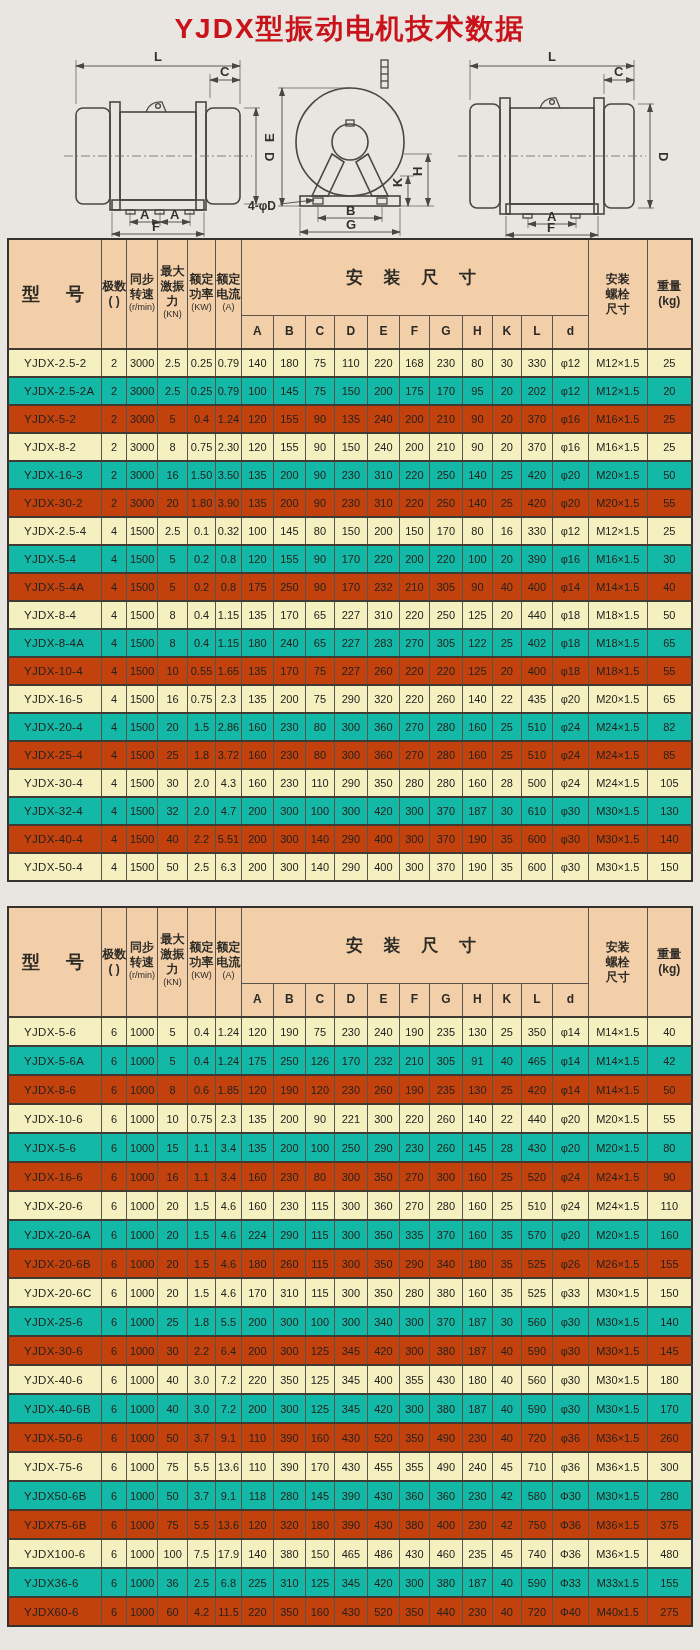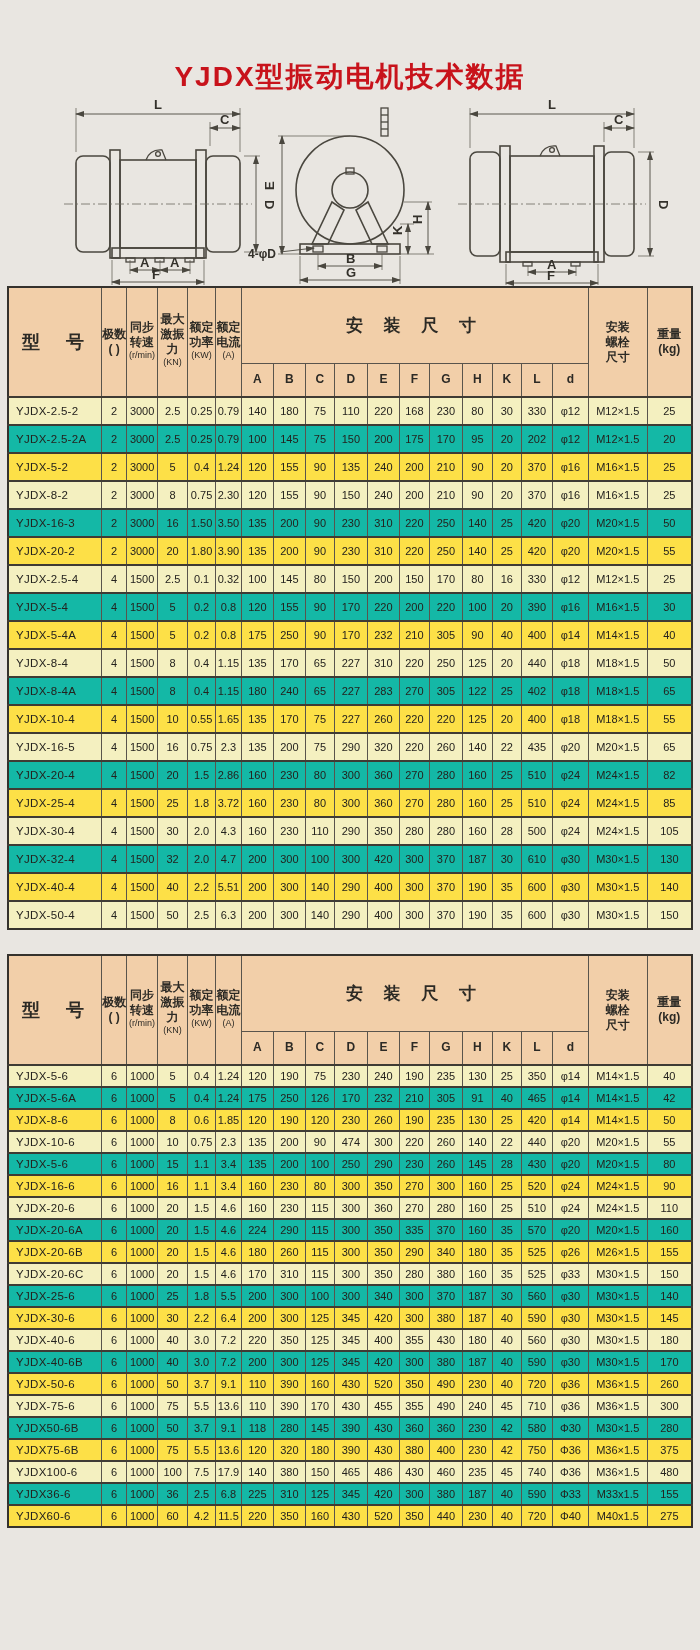--- a/index.html
+++ b/index.html
@@ -6,21 +6,20 @@
   body{
     width:700px;height:1650px;overflow:hidden;
     background:#e9e6e1;
     font-family:"Liberation Sans", sans-serif;
     -webkit-font-smoothing:antialiased;
   }
   .title{
     padding-top:10px;height:36px;text-align:center;
     font-size:28px;font-weight:bold;letter-spacing:2px;
     color:#c8131b;
-    margin-top:48px;
   }
   .diagram-wrap{width:700px;height:192px;}
   svg text{fill:#33302a;font-size:13px;font-weight:bold;font-family:"Liberation Sans",sans-serif;}
   svg text.small{font-size:12px;}
   .ln{stroke:#4a473f;stroke-width:1.6;fill:none;}
   .lnf{stroke:#4a473f;stroke-width:1.3;fill:none;}
   .dim{stroke:#4a473f;stroke-width:0.9;fill:none;}
   .ext{stroke:#59554c;stroke-width:0.7;fill:none;}
   .cl{stroke:#6b675e;stroke-width:0.8;stroke-dasharray:9 3 2 3;fill:none;}
 
@@ -37,29 +36,29 @@
   thead tr.h1{height:76px;}
   thead tr.h2{height:34px;}
   thead th{font-size:12px;font-weight:bold;color:#2c2a25;vertical-align:middle;text-align:center;line-height:1.25;}
   thead tr.h2 th{border-top:1px solid #59544c;font-size:12px;}
   .th-model span{font-size:18px;letter-spacing:4px;}
   .th-install span{font-size:17px;letter-spacing:8px;}
   .tall{display:flex;flex-direction:column;align-items:center;justify-content:flex-end;height:100%;}
   .tall .lbl{margin:auto 0;}
   .tall .unit{font-size:9px;font-weight:normal;padding-bottom:3px;}
   tbody tr{height:28px;}
-  .t2 tbody tr{height:22px;}
+  .t2 tbody tr{height:29px;}
   tbody td{
     border-top:2px solid #3f3b34;
     text-align:center;font-size:11px;color:#24221e;
   }
-  tbody td.model{text-align:left;padding-left:7px;font-size:11.5px;letter-spacing:0.3px;}
+  tbody td.model{text-align:left;padding-left:15px;font-size:11.5px;letter-spacing:0.3px;}
   tbody tr.row-y{background:#f4f0c0;}
   tbody tr.row-p{background:#14b8a6;}
-  tbody tr.row-g{background:#fde047;}
+  tbody tr.row-g{background:#c2410c;}
   .gap{height:24px;}
 </style>
 </head>
 <body>
 
 <div class="title">YJDX型振动电机技术数据</div>
 
 <div class="diagram-wrap">
 <svg width="700" height="192" viewBox="0 0 700 192">
   <defs>
@@ -358,21 +357,21 @@
         <td>220</td>
         <td>250</td>
         <td>140</td>
         <td>25</td>
         <td>420</td>
         <td>φ20</td>
         <td>M20×1.5</td>
         <td>50</td>
       </tr>
       <tr class="row-g">
-        <td class="model">YJDX-20-2</td>
+        <td class="model">YJDX-30-2</td>
         <td>2</td>
         <td>3000</td>
         <td>20</td>
         <td>1.80</td>
         <td>3.90</td>
         <td>135</td>
         <td>200</td>
         <td>90</td>
         <td>230</td>
         <td>310</td>
@@ -809,21 +808,21 @@
       <tr class="row-y">
         <td class="model">YJDX-10-6</td>
         <td>6</td>
         <td>1000</td>
         <td>10</td>
         <td>0.75</td>
         <td>2.3</td>
         <td>135</td>
         <td>200</td>
         <td>90</td>
-        <td>474</td>
+        <td>221</td>
         <td>300</td>
         <td>220</td>
         <td>260</td>
         <td>140</td>
         <td>22</td>
         <td>440</td>
         <td>φ20</td>
         <td>M20×1.5</td>
         <td>55</td>
       </tr>

